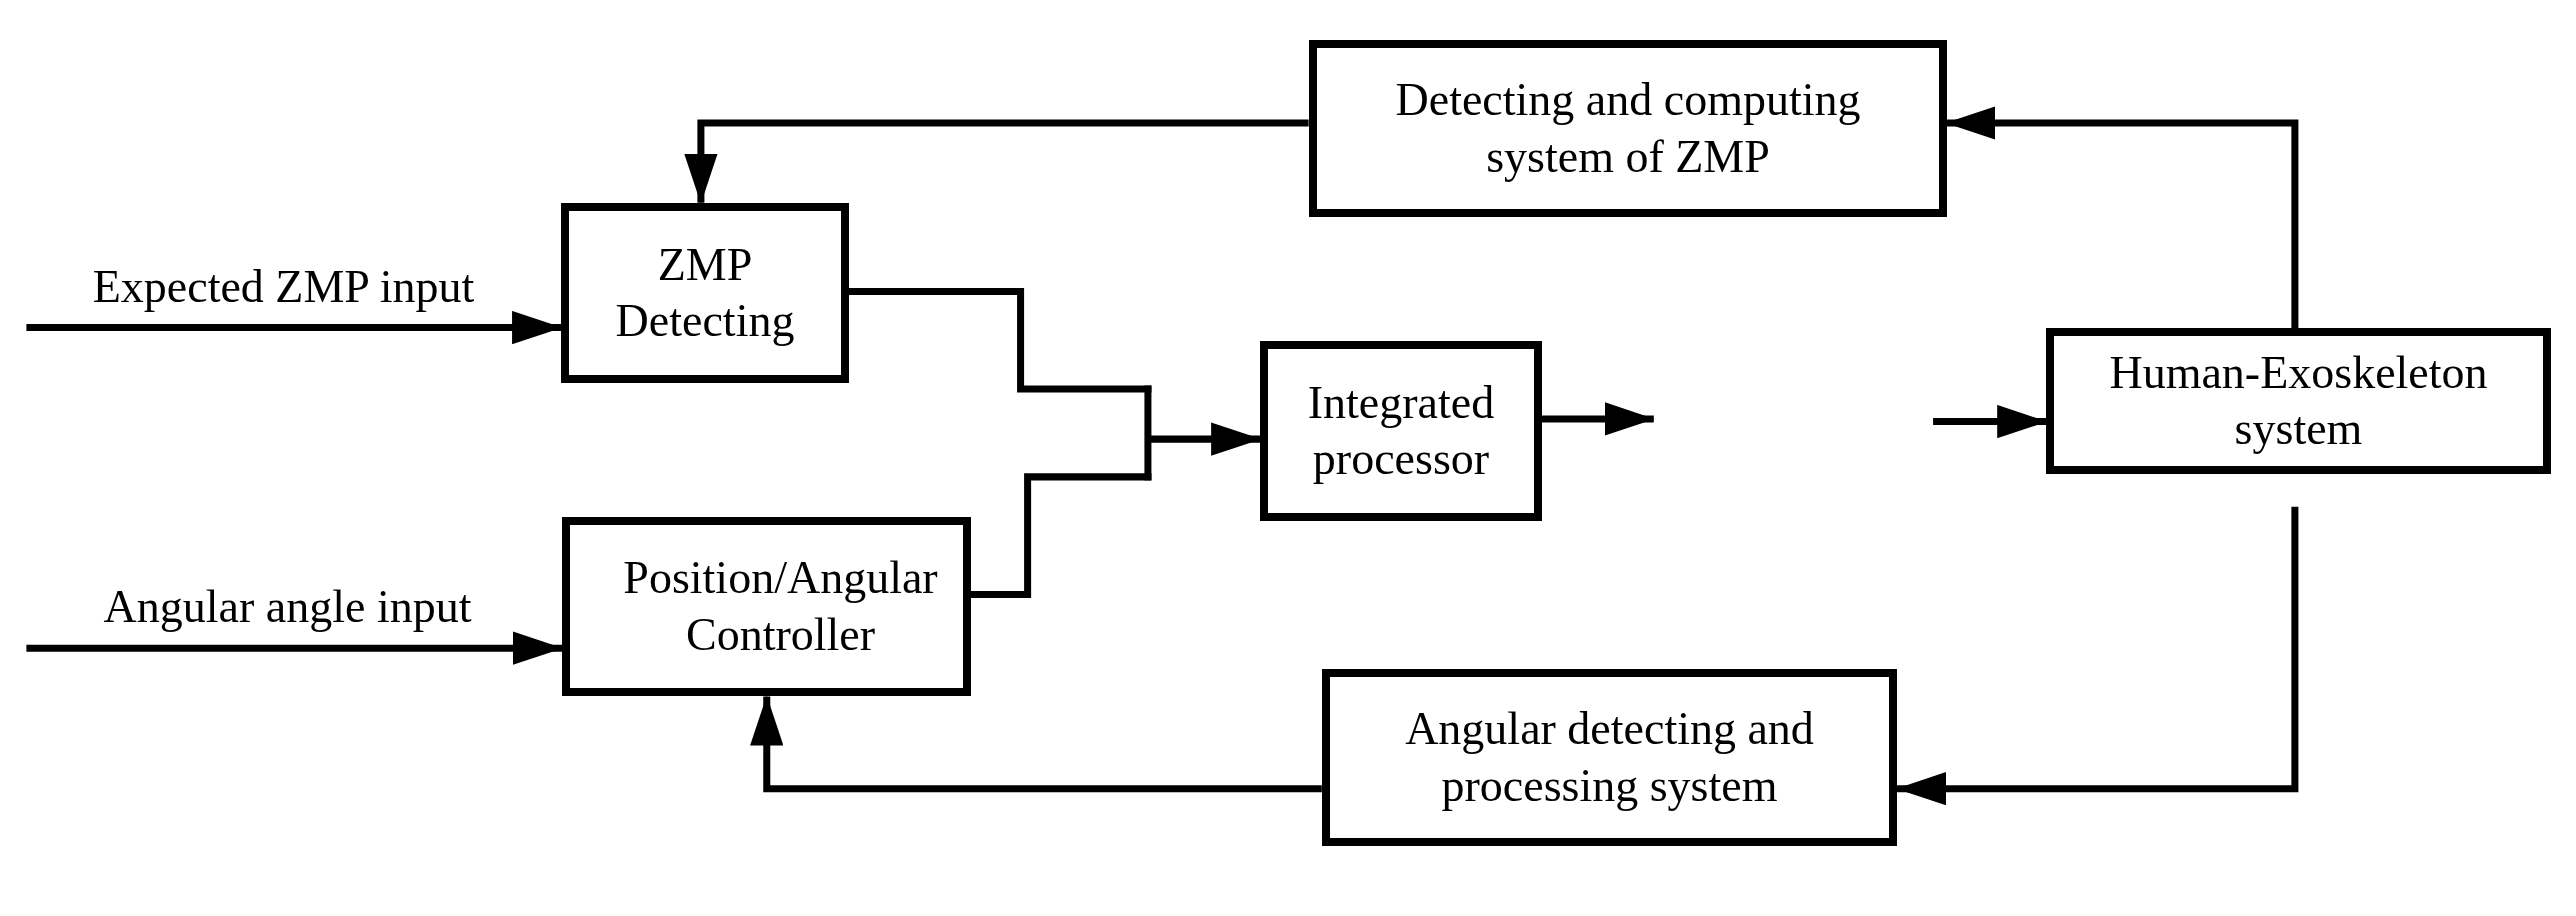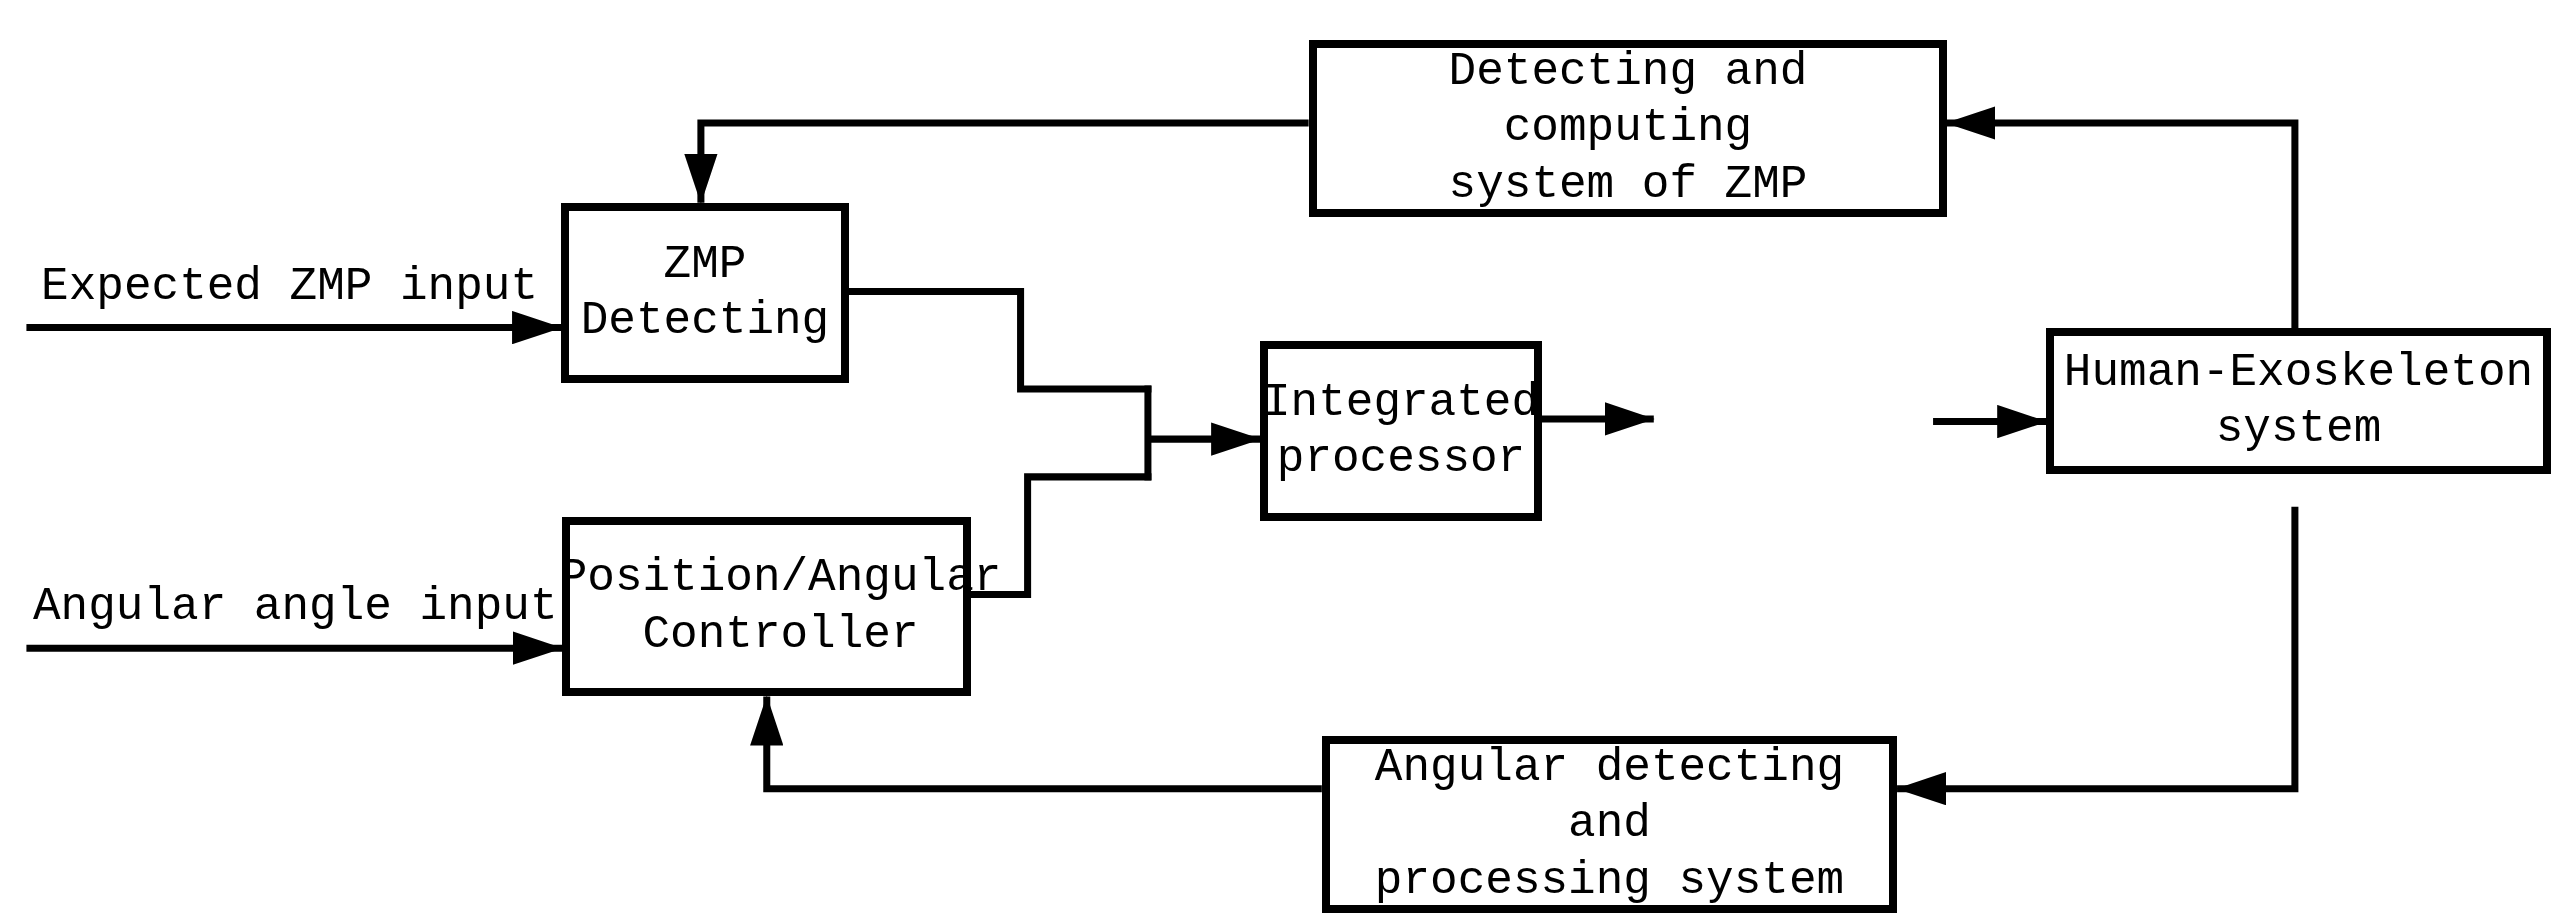--- a/index.html
+++ b/index.html
@@ -5,21 +5,21 @@
   html, body {
     margin: 0;
     padding: 0;
     background: #ffffff;
   }
   #canvas {
     position: relative;
     width: 2576px;
     height: 916px;
     background: #ffffff;
-    font-family: Liberation Mono, monospace;
+    font-family: Liberation Serif, serif;
     color: #000000;
     overflow: hidden;
   }
   #connectors {
     position: absolute;
     left: 0;
     top: 0;
     width: 2576px;
     height: 916px;
   }
@@ -40,31 +40,31 @@
     justify-content: center;
     text-align: center;
     white-space: pre-line;
     font-size: 46px;
     line-height: 1.22;
   }
   .input-label {
     position: absolute;
     font-size: 46px;
     line-height: 1.15;
-    text-align: right;
+    text-align: center;
     white-space: nowrap;
   }
   
   #node-detecting-zmp        { left: 1309px; top:  40px; width: 638px; height: 177px; }
   #node-zmp-controller       { left:  561px; top: 203px; width: 288px; height: 180px; }
   #node-integrated-processor { left: 1260px; top: 341px; width: 282px; height: 180px; text-align: center; }
   #node-actuator             { left: 1654px; top: 328px; width: 283px; height: 181px; }
   #node-human-exoskeleton    { left: 2046px; top: 328px; width: 505px; height: 146px; }
   #node-position-controller  { left:  562px; top: 517px; width: 409px; height: 179px; padding-left: 28px; }
-  #node-angular-detecting    { left: 1322px; top: 736px; width: 575px; height: 177px; }
+  #node-angular-detecting    { left: 1322px; top: 669px; width: 575px; height: 177px; }
   #label-expected-zmp        { left:   29px; top: 261px; width: 509px; }
   #label-expected-angle      { left:   33px; top: 581px; width: 509px; }
 </style>
 </head>
 <body>
 
 <div id="canvas">
 
   <svg id="connectors" viewBox="0 0 2933 1043" xmlns="http://www.w3.org/2000/svg">
     <defs>

